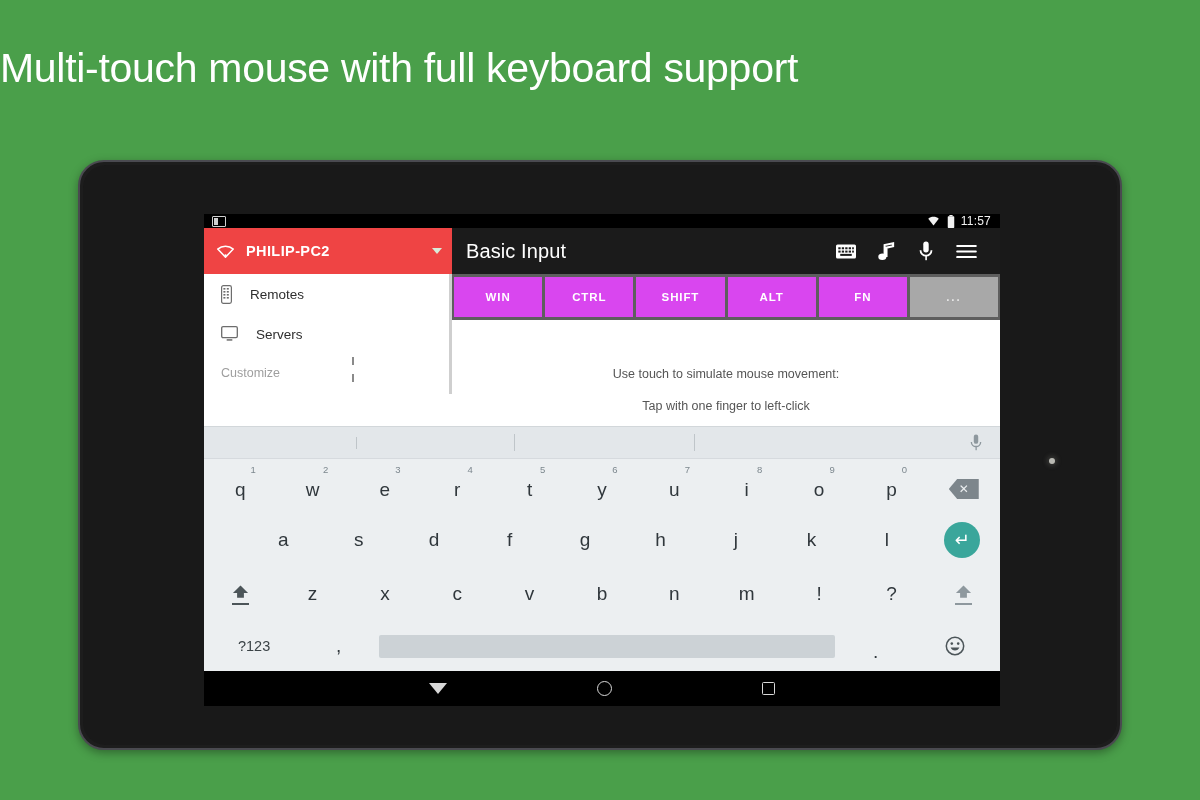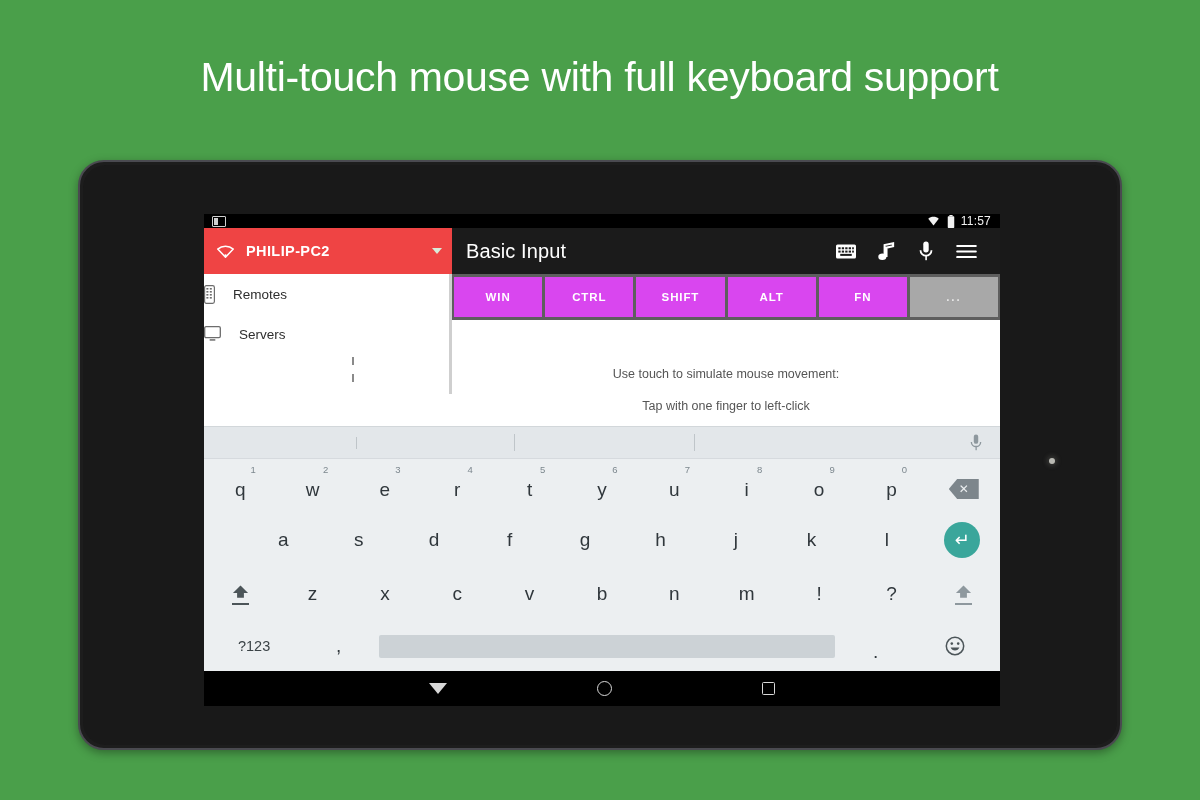--- a/index.html
+++ b/index.html
@@ -6,22 +6,22 @@
   html, body {
     width: 1200px; height: 800px;
     overflow: hidden;
     font-family: "Liberation Sans", sans-serif;
   }
   body { background: #4a9f4a; position: relative; }
 
   
   .headline {
     position: absolute;
-    top: 54px; left: 0; width: 1199px;
-    text-align: center;
+    top: 45px; left: 0; width: 1199px;
+    text-align: left;
     color: #ffffff;
     font-size: 41px;
     font-weight: 400;
     letter-spacing: -0.3px;
     white-space: nowrap;
   }
 
   
   .tablet {
     position: absolute;
@@ -126,21 +126,21 @@
   
   .body-split { display: flex; height: 425px; }
 
   
   .drawer {
     width: 248px; background: #fff;
     position: relative; overflow: hidden;
   }
   .drawer-item {
     height: 40px; display: flex; align-items: center;
-    gap: 18px;
+    padding-left: 17px; gap: 18px;
   }
   .drawer-item .lbl { font-size: 13.5px; color: #2e2e2e; }
   .drawer-section {
     padding: 12px 0 4px 17px;
     font-size: 12.5px; color: #9e9e9e;
   }
   .drawer-scrollbar {
     position: absolute; right: 0; top: 0;
     width: 3px; height: 120px; background: #cfcfcf;
   }
@@ -357,20 +357,21 @@
         </div>
 
         <div class="drawer-item">
           <svg width="17" height="16" viewBox="0 0 18 17">
             <rect x="0.7" y="0.7" width="16.6" height="11.6" rx="1.4" fill="none" stroke="#6d6d6d" stroke-width="1.4"></rect>
             <rect x="6" y="14" width="6" height="1.6" fill="#6d6d6d"></rect>
           </svg>
           <span class="lbl">Servers</span>
         </div>
 
+        <div class="drawer-section">Customize</div>
 
 
         <div class="tick-marks">
             <i></i>
             <i></i>
           </div>
         <div class="drawer-scrollbar"></div>
       </div>
 
       <div class="content">

